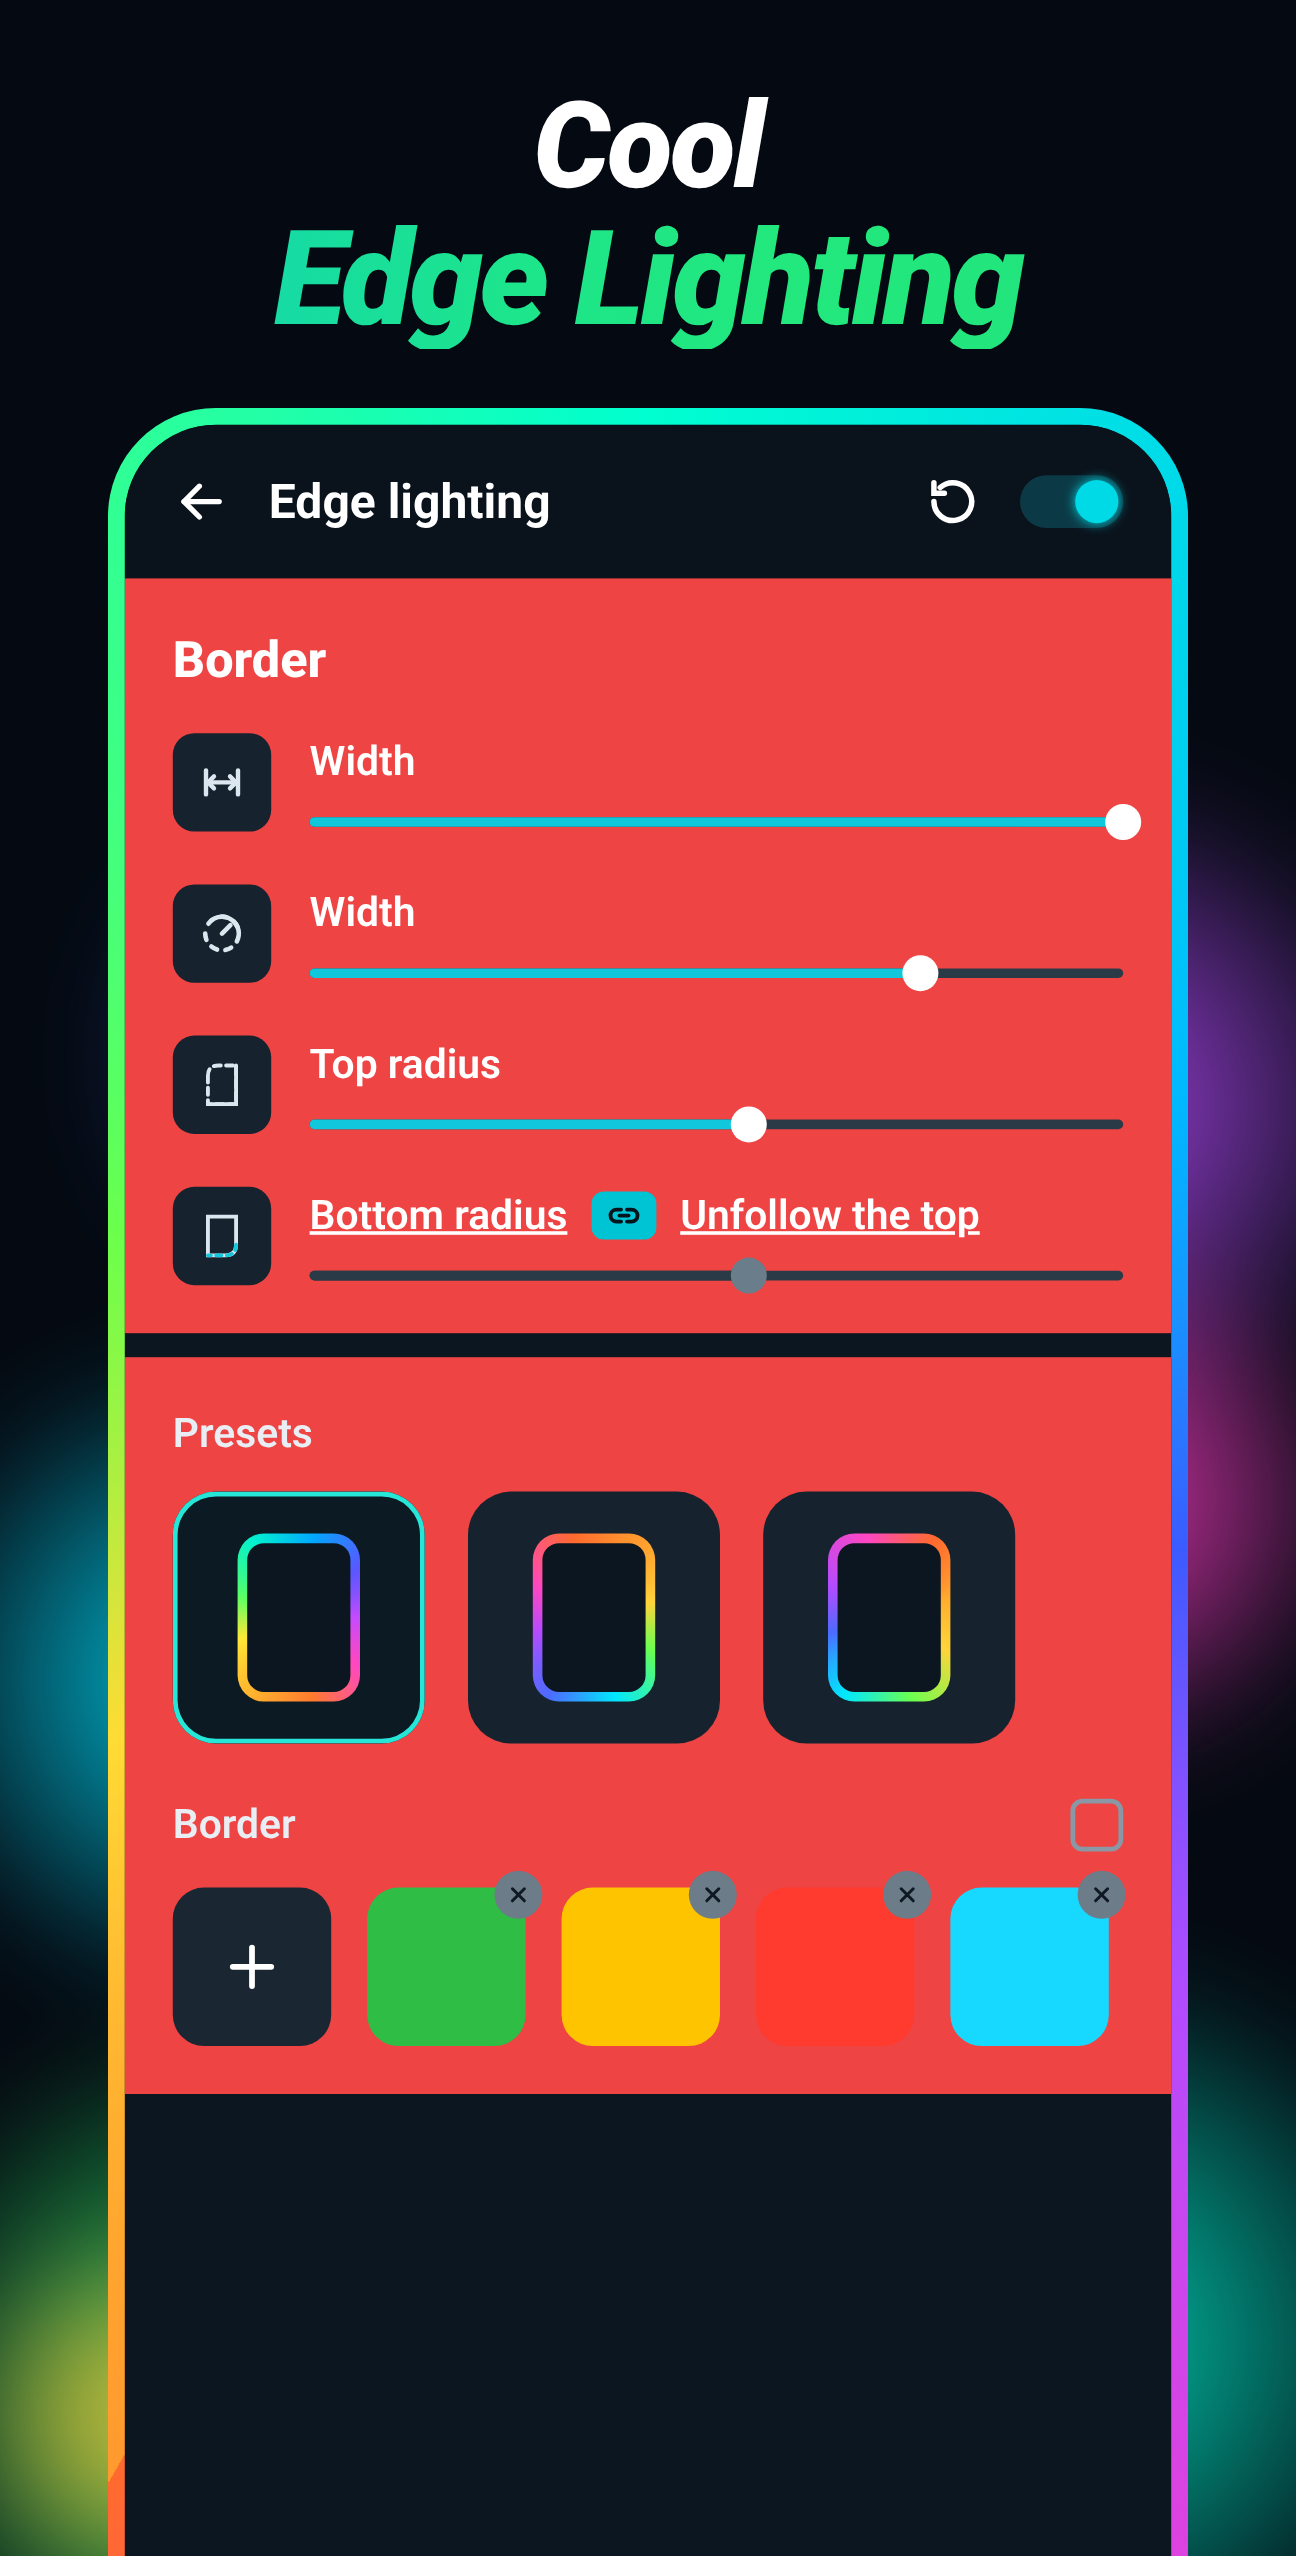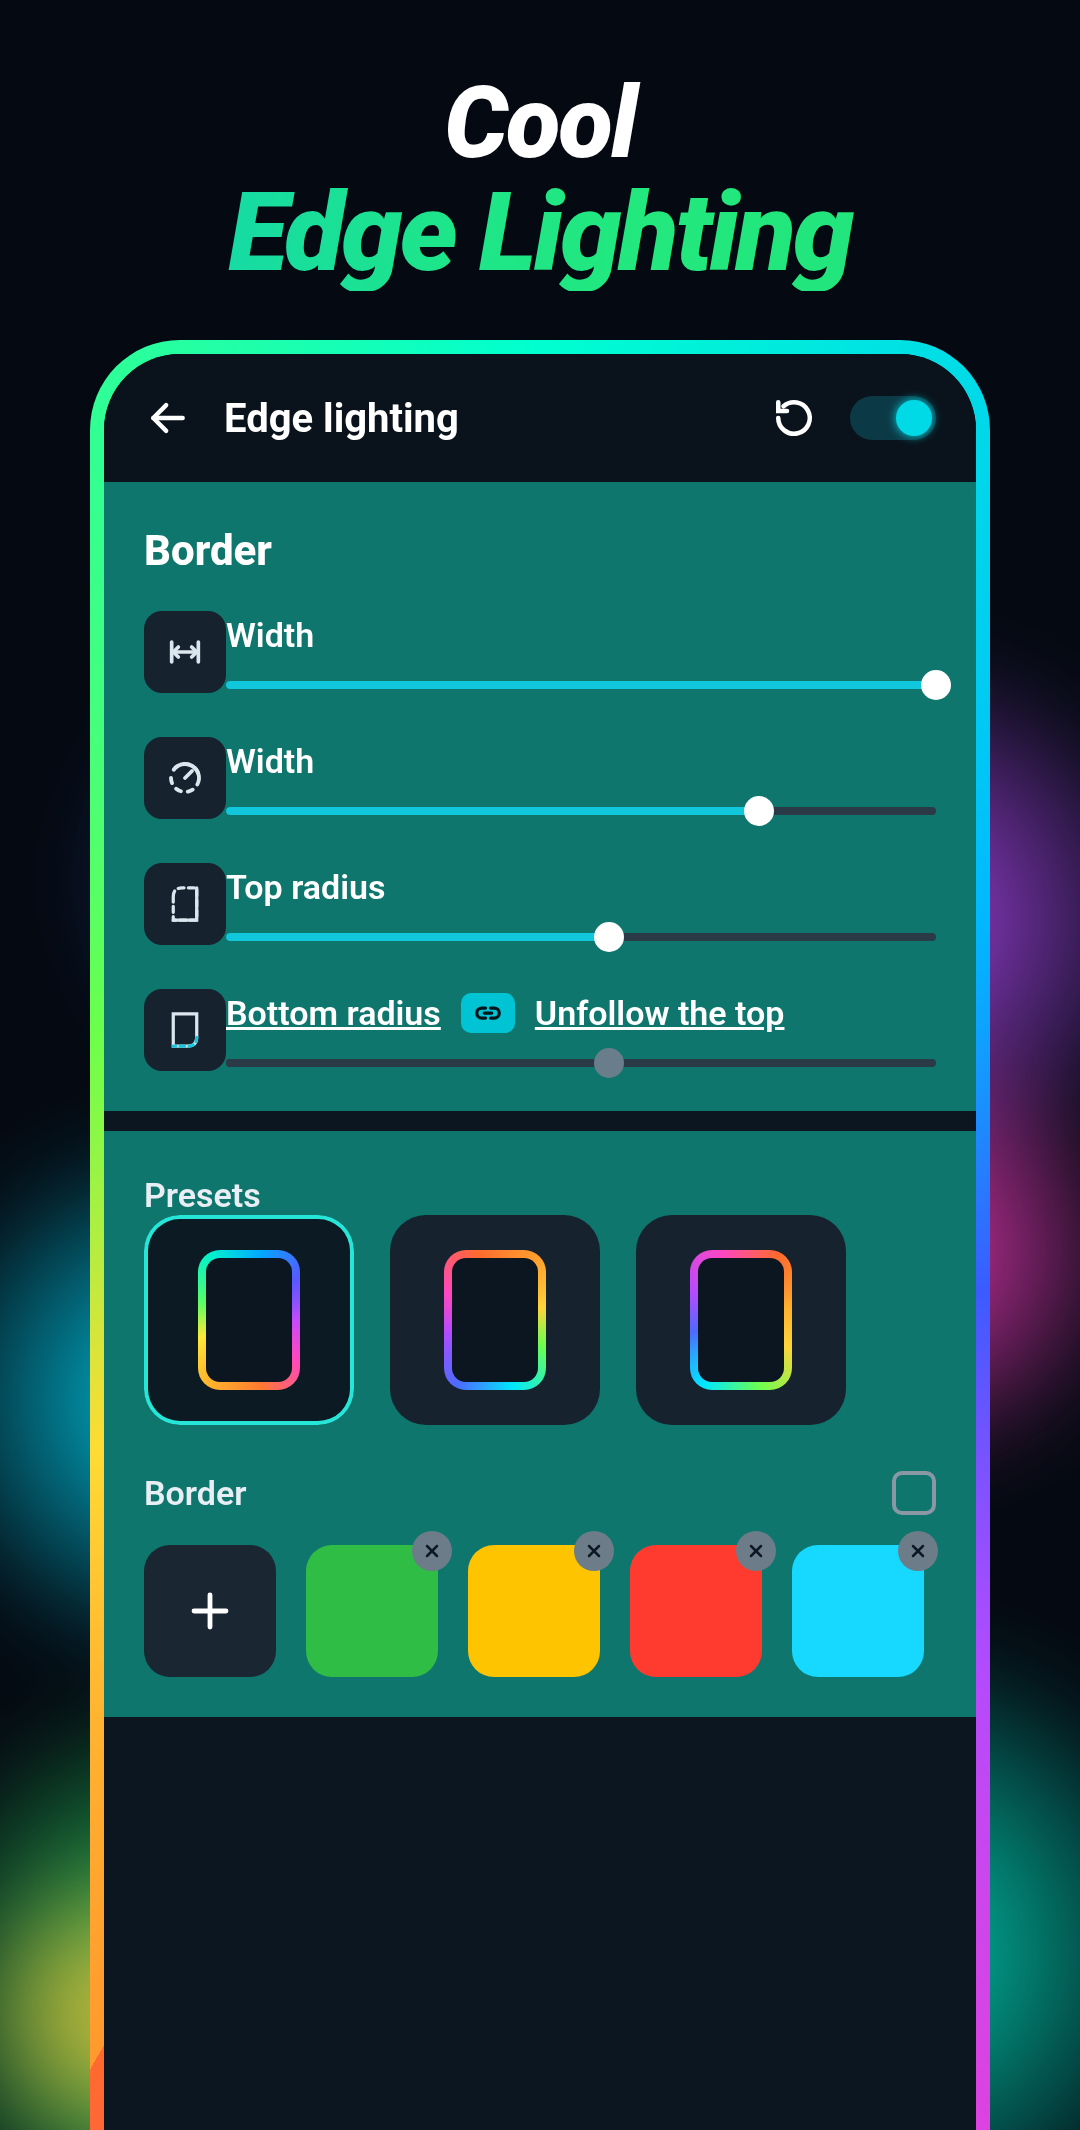--- a/index.html
+++ b/index.html
@@ -102,30 +102,31 @@
     right: 4px; top: 4px;
     width: 36px; height: 36px;
     border-radius: 50%;
     background: #00d9e6;
     box-shadow: 0 0 10px #00d9e6;
   }
 
   
   .section {
     padding: 44px 40px 40px;
-    background: #0f766e;
+    background: #ef4444;
   }
   .section + .section { margin-top: 20px; }
   .section h2 { font-size: 42px; font-weight: 800; margin-bottom: 36px; }
-  .sublabel { font-size: 34px; font-weight: 600; color: #e8eef4; }
+  .sublabel { font-size: 34px; font-weight: 600; color: #e8eef4; margin-bottom: 28px; }
 
   
   .row {
     display: flex;
     align-items: flex-start;
+    gap: 32px;
     margin-bottom: 44px;
   }
   .row:last-child { margin-bottom: 0; text-decoration: underline; }
   .row-icon {
     width: 82px; height: 82px;
     background: #16222e;
     border-radius: 18px;
     display: flex; align-items: center; justify-content: center;
     flex-shrink: 0;
     color: #dbe6ee;

